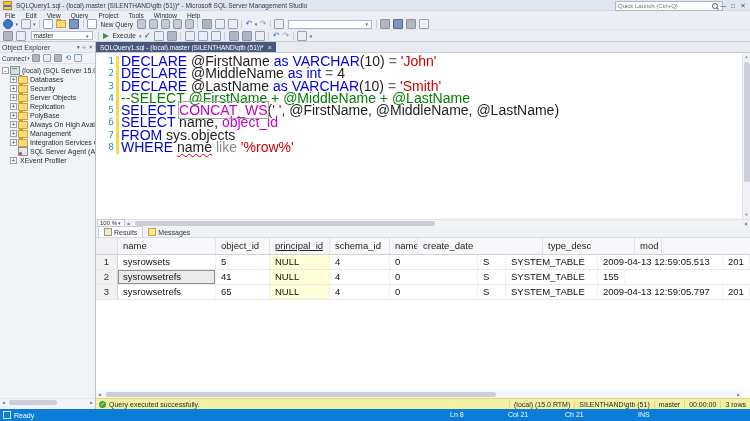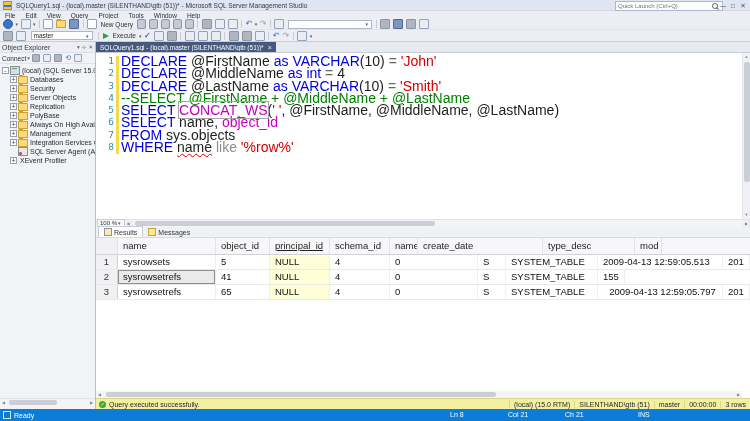--- a/index.html
+++ b/index.html
@@ -381,21 +381,21 @@
         </div>
         <div class="grow">
           <div class="gcell rowhdr" style="width: 22px;">3</div>
           <div class="gcell" style="width: 98px;">sysrowsetrefs</div>
           <div class="gcell" style="width: 54px;">65</div>
           <div class="gcell null" style="width: 60px;">NULL</div>
           <div class="gcell" style="width: 60px;">4</div>
           <div class="gcell" style="width: 88px;">0</div>
           <div class="gcell" style="width: 28px;">S</div>
           <div class="gcell" style="width: 92px;">SYSTEM_TABLE</div>
-          <div class="gcell" style="width: 125px; text-align: center;">2009-04-13 12:59:05.797</div>
+          <div class="gcell" style="width: 125px;">2009-04-13 12:59:05.797</div>
           <div class="gcell" style="width: 27px;">201</div>
         </div>
       </div>
 
     <div id="res-hscroll">
       <span class="h-arrow">◀</span>
       <div class="htrack">
           <div class="hthumb" style="left:2px;width:390px;"></div>
         </div>
       <span class="h-arrow">▶</span>

